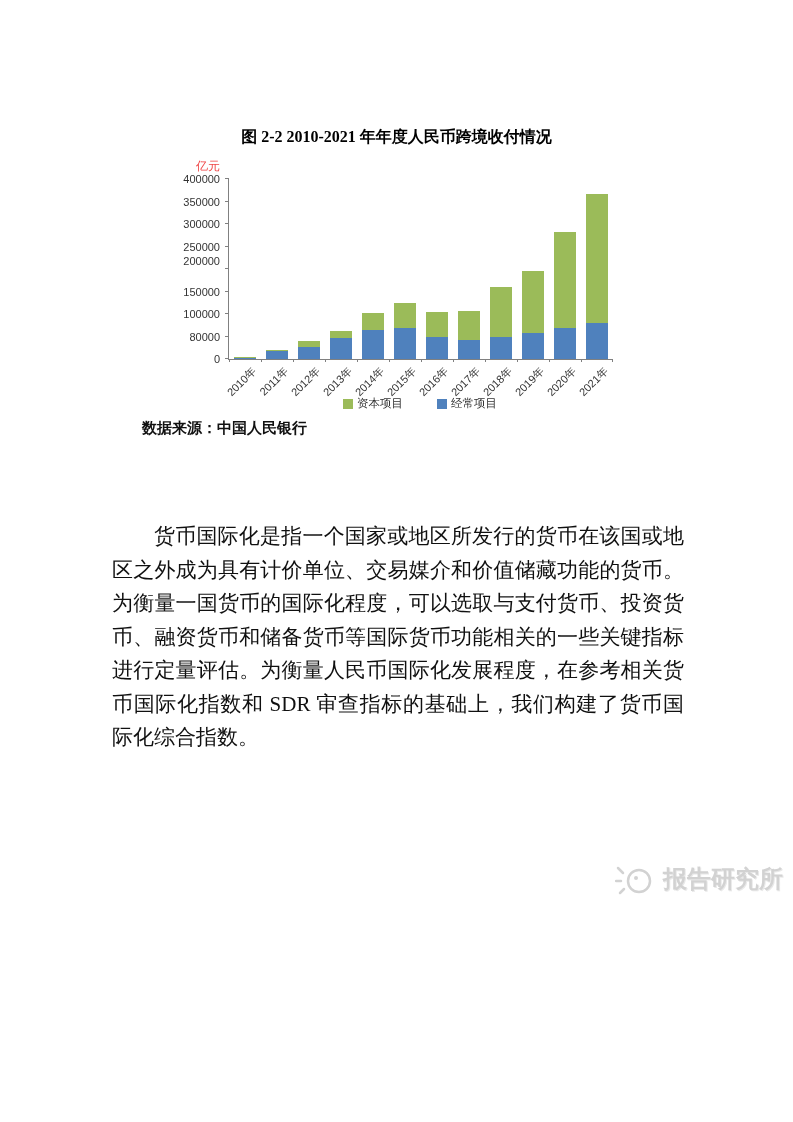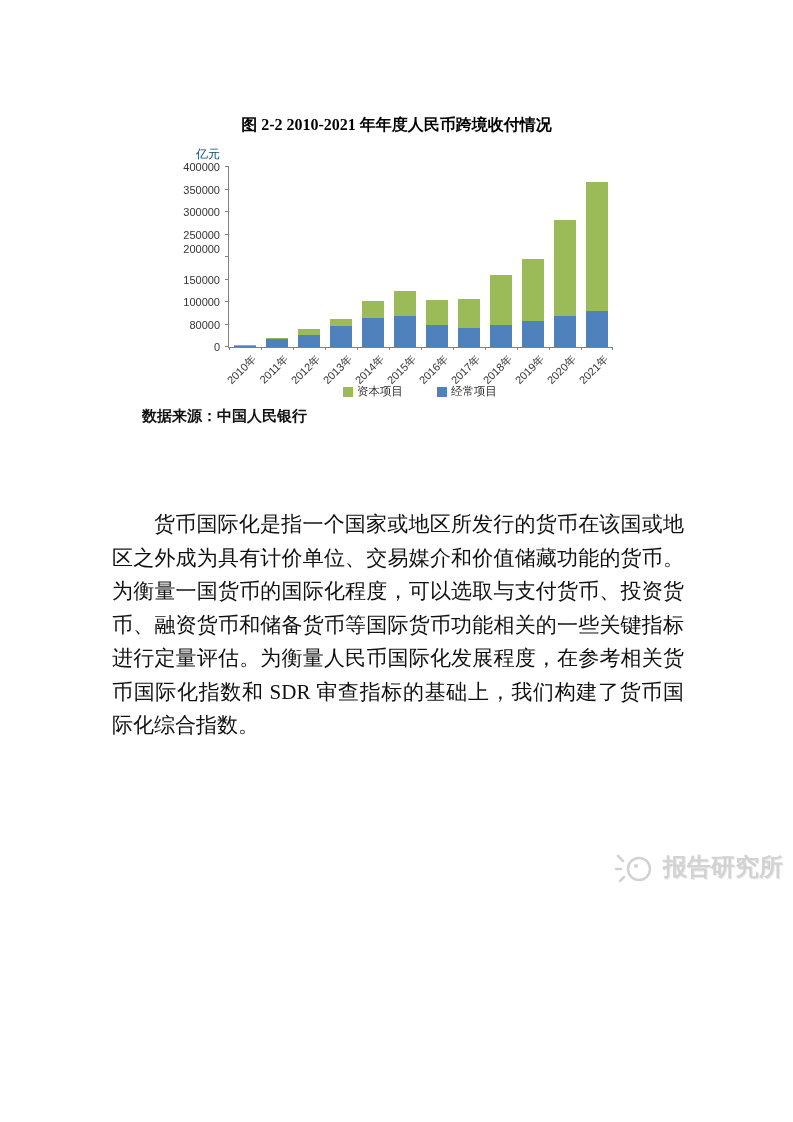--- a/index.html
+++ b/index.html
@@ -1,26 +1,26 @@
 <!DOCTYPE html>
 <html><head>
 <meta charset="utf-8">
 <style>
   html,body{margin:0;padding:0;background:#ffffff;}
   .page{
     position:relative;width:793px;height:899px;background:#ffffff;
-    overflow:hidden;font-family:"Liberation Sans",sans-serif;color:#1a1a1a;
+    overflow:hidden;font-family:"Liberation Sans",sans-serif;color:#1a1a1a;margin-top:12px;
   }
   
   .chart-title{
     position:absolute;top:115px;left:0;width:793px;text-align:center;
     font-family:"Liberation Serif",serif;font-weight:bold;font-size:16px;color:#000;
   }
   .y-unit{
-    position:absolute;top:146px;left:196px;font-size:12px;color:#0c4a6e;
+    position:absolute;top:146px;left:196px;font-size:12px;color:#ef4444;
   }
   .plot{
     position:absolute;left:228px;top:167px;width:384px;height:180px;
     border-left:1px solid #808080;border-bottom:1px solid #808080;
   }
   .ytick-label{
     position:absolute;right:calc(100% + 9px);width:60px;text-align:right;
     font-size:11px;color:#333;line-height:12px;
   }
   .ytick-mark{

